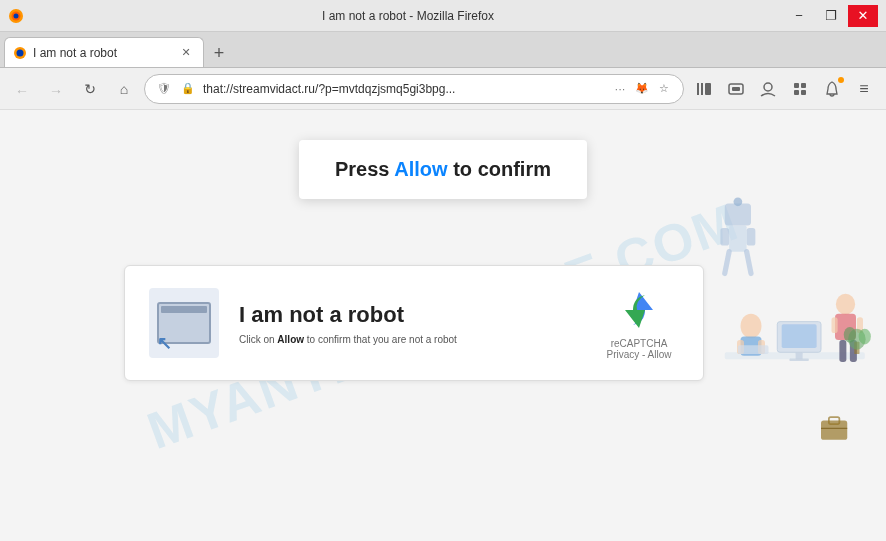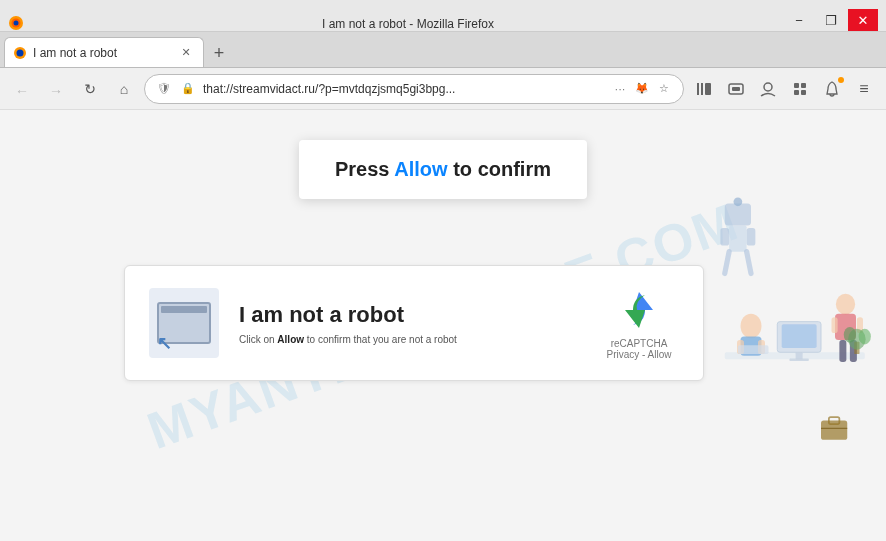--- a/index.html
+++ b/index.html
@@ -3,21 +3,21 @@
   <meta charset="utf-8">
   <style>
     * { margin: 0; padding: 0; box-sizing: border-box; }
     body { font-family: Arial, sans-serif; background: #fff; width: 886px; height: 541px; overflow: hidden; }
 
     
     .title-bar {
       background: #e8e8e8;
       height: 32px;
       display: flex;
-      align-items: flex-end;
+      align-items: center;
       padding: 0 8px;
       border-bottom: 1px solid #ccc;
       user-select: none;
     }
     .title-bar-icon {
       width: 16px;
       height: 16px;
       margin-right: 8px;
     }
     .title-bar-title {

